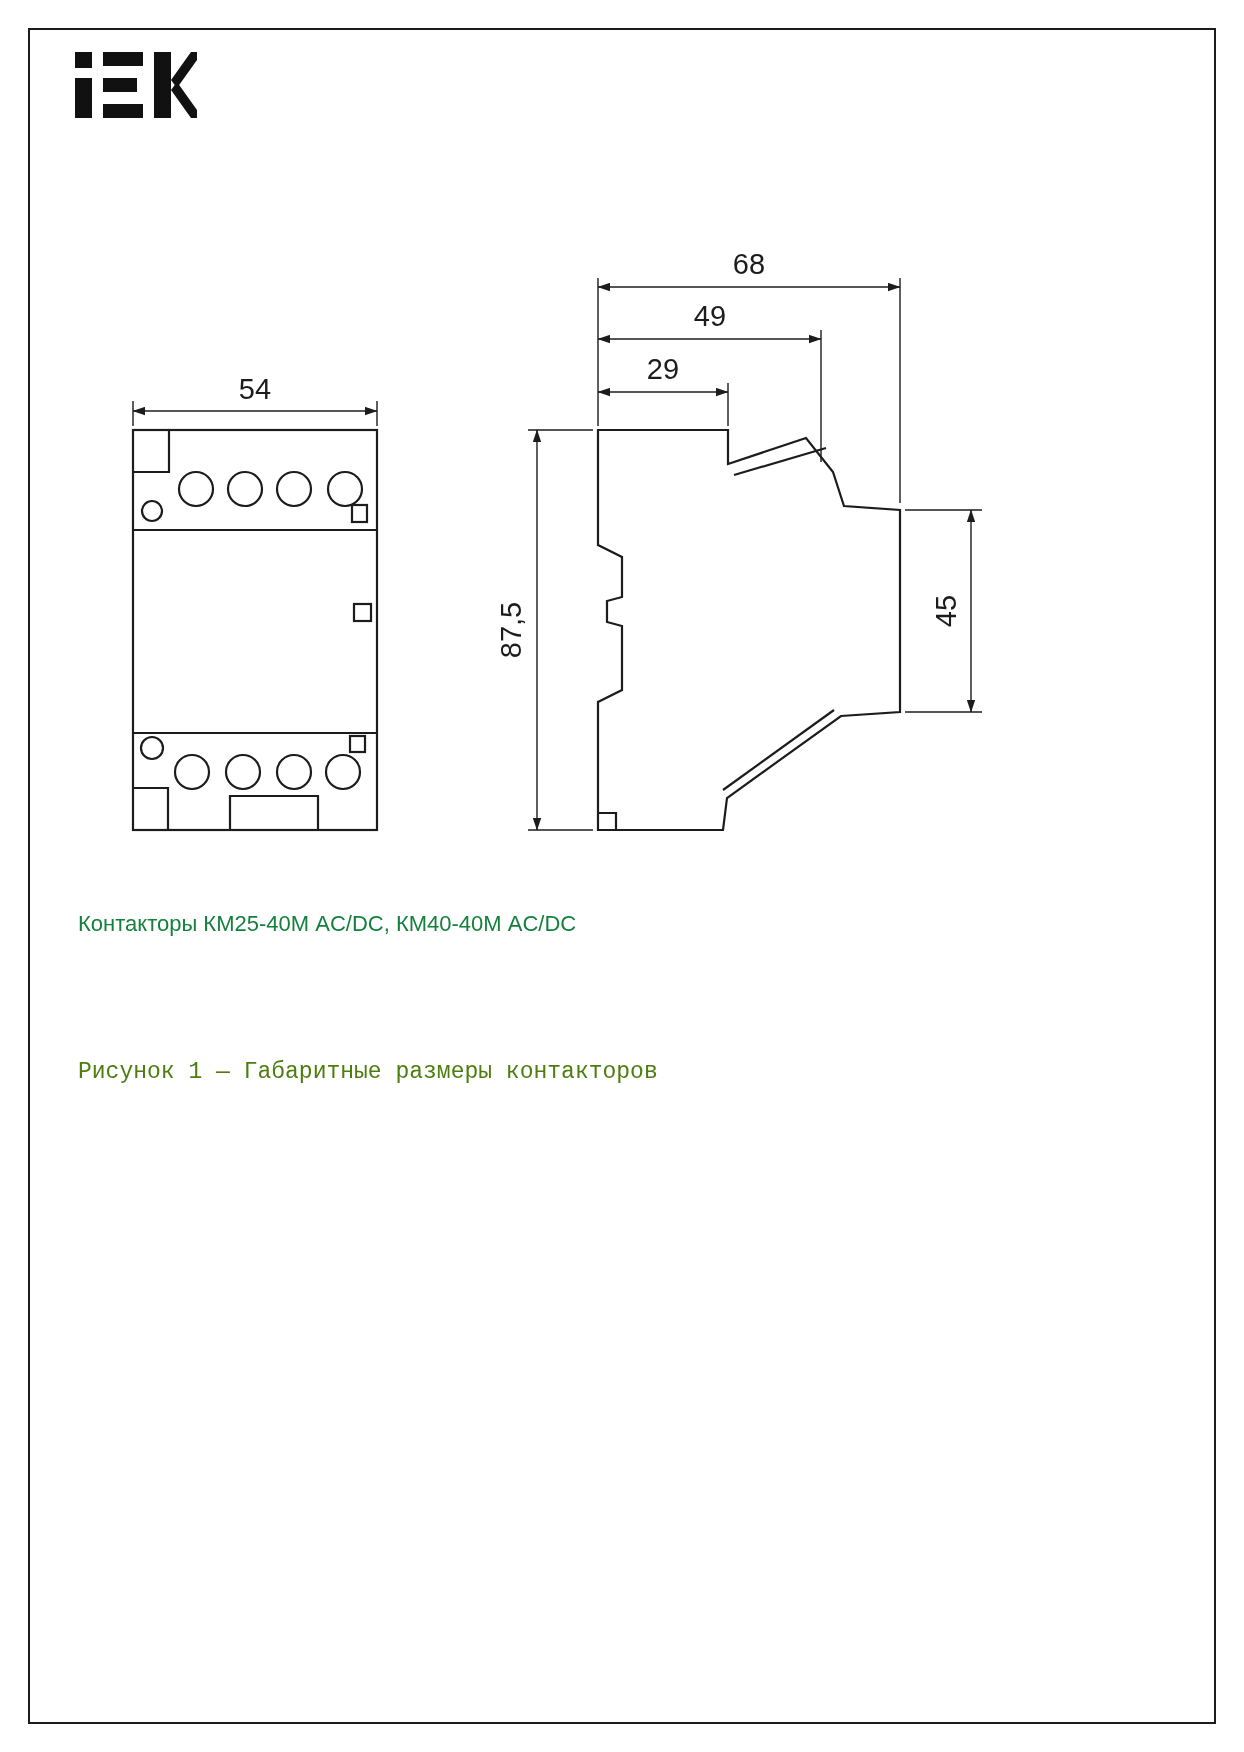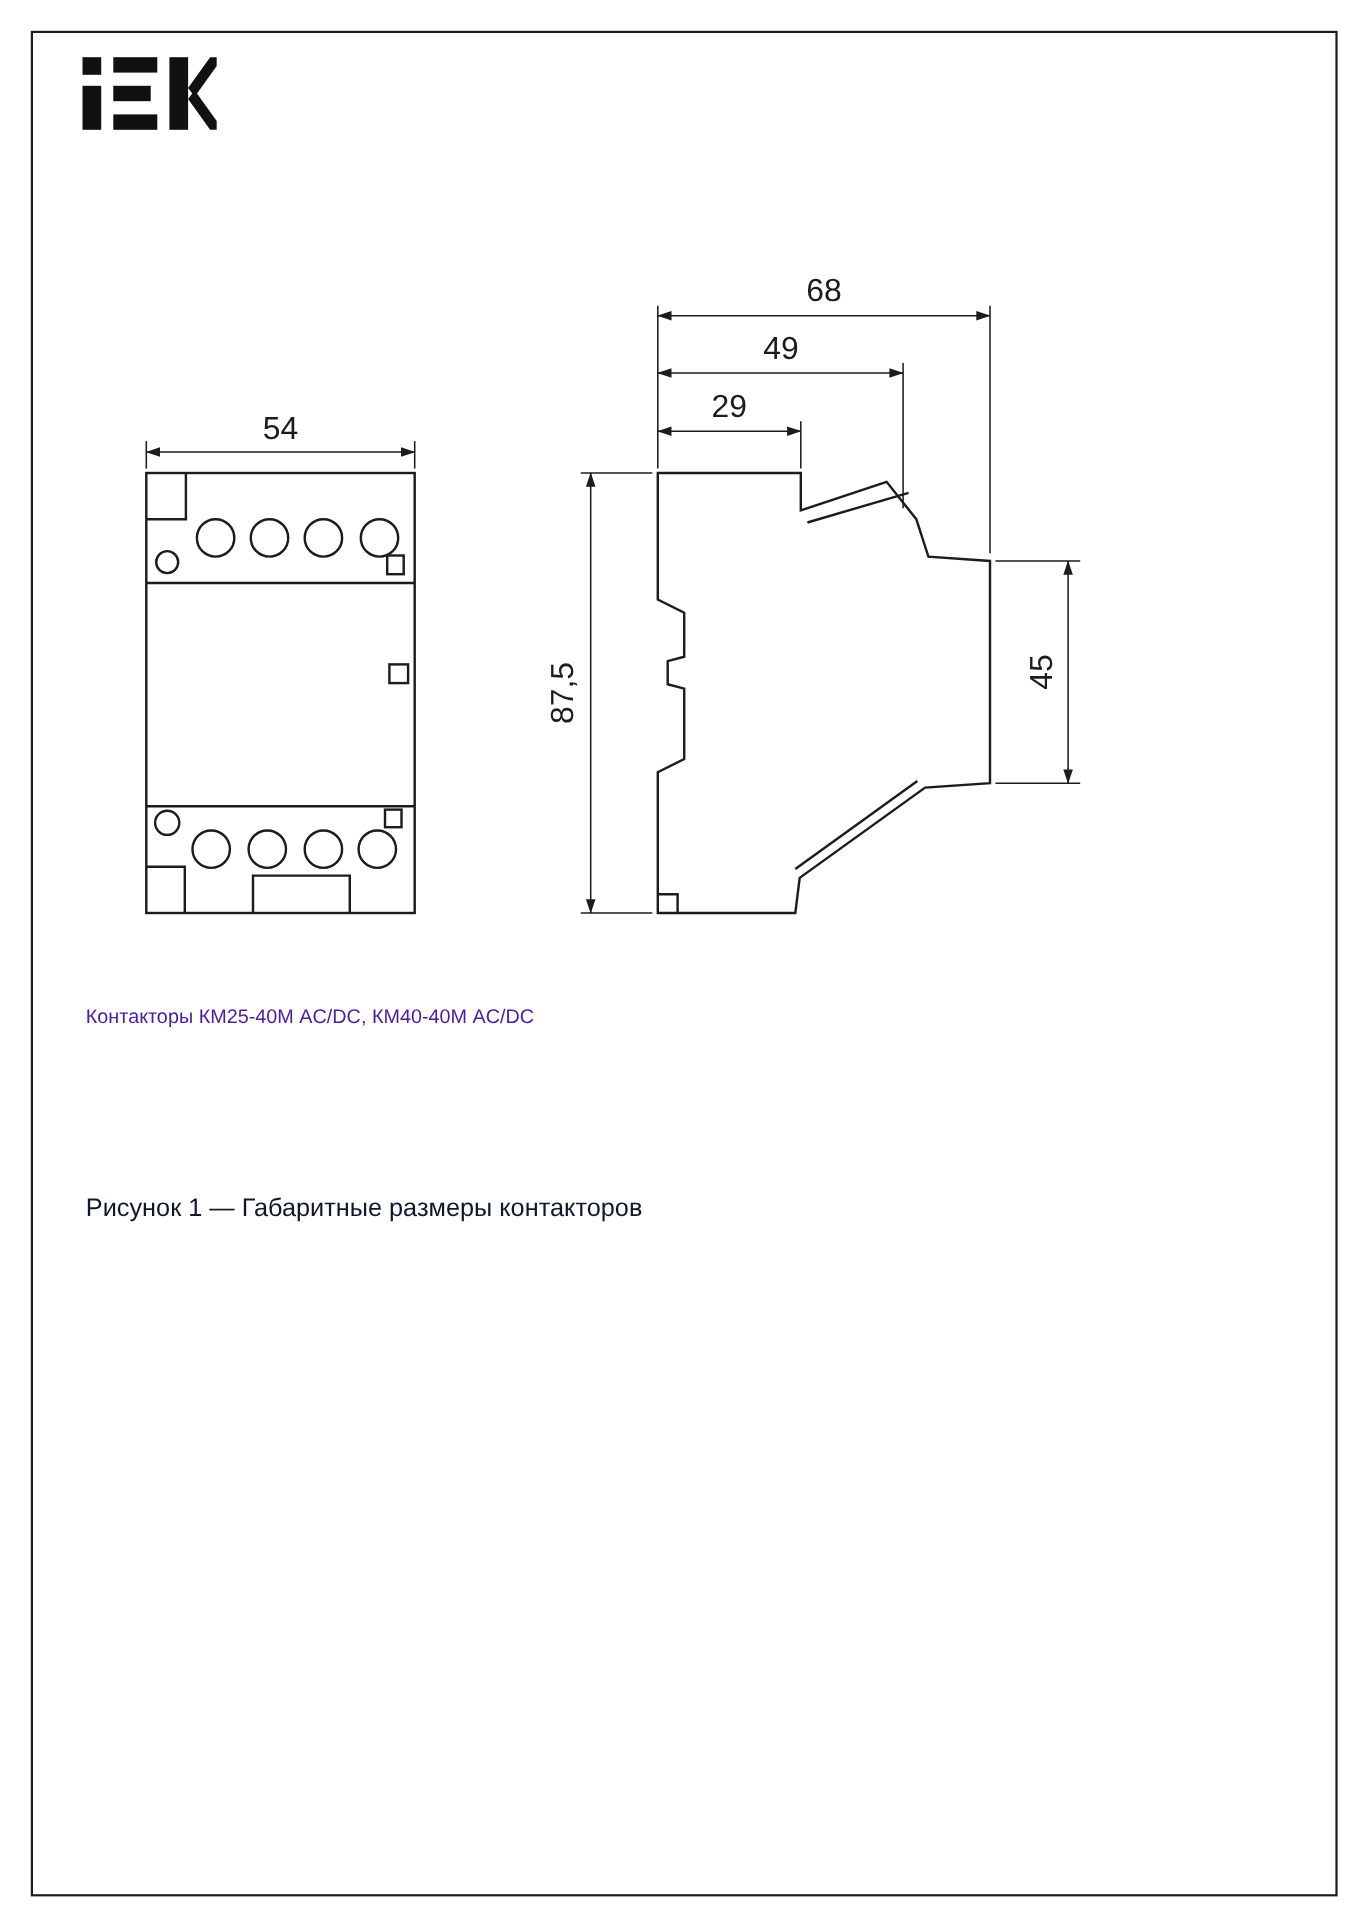--- a/index.html
+++ b/index.html
@@ -19,25 +19,25 @@
   svg.sheet{position:absolute;left:0;top:0;}
   svg.sheet .outline{fill:#ffffff;stroke:#1c1c1c;stroke-width:2.2;stroke-linejoin:miter;}
   svg.sheet .part{fill:none;stroke:#1c1c1c;stroke-width:2.2;}
   svg.sheet .dim{fill:none;stroke:#1c1c1c;stroke-width:1.4;}
   svg.sheet text.dimtxt{
     font-family:"Liberation Sans","DejaVu Sans",sans-serif;
     font-size:29px;fill:#1c1c1c;
   }
   .caption{
     position:absolute;left:78px;
-    font-size:18px;line-height:28px;color:#4c1d95;
+    font-size:22px;line-height:28px;color:#15803d;
   }
   .figure-caption{
-    position:absolute;left:78px;top:1084px;
-    font-size:23px;color:#0f172a;
+    position:absolute;left:78px;top:1059px;
+    font-size:23px;color:#4d7c0f;font-family:Liberation Mono, monospace;
   }
 </style>
 </head>
 <body>
 
 <div class="page">
 
   <div class="frame"></div>
 
   <svg class="sheet" width="1244" height="1752" viewBox="0 0 1244 1752" aria-label="Рисунок 1 — Габаритные размеры контакторов">

